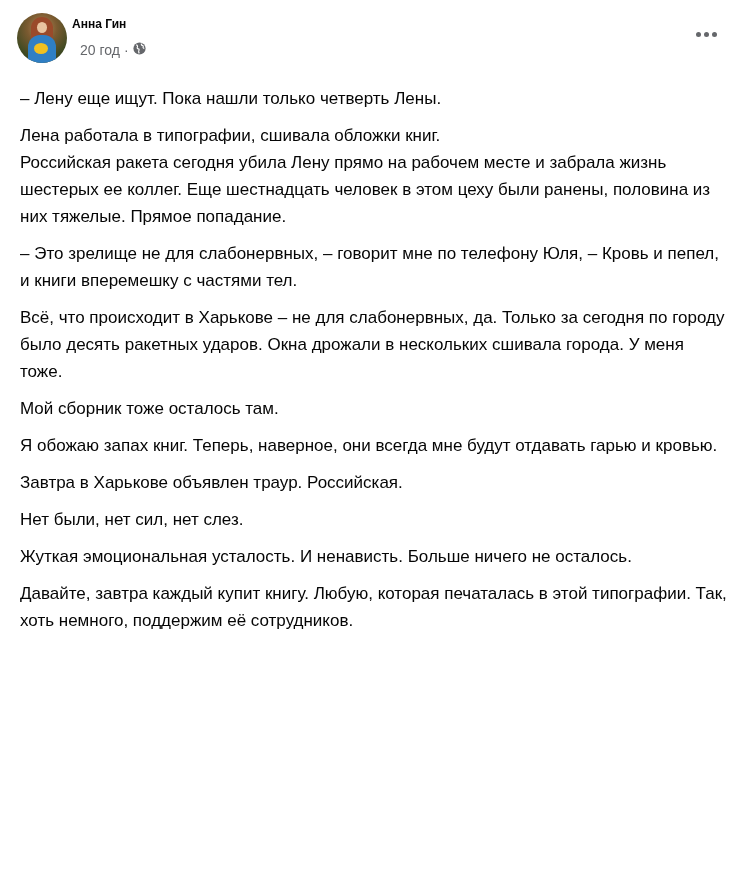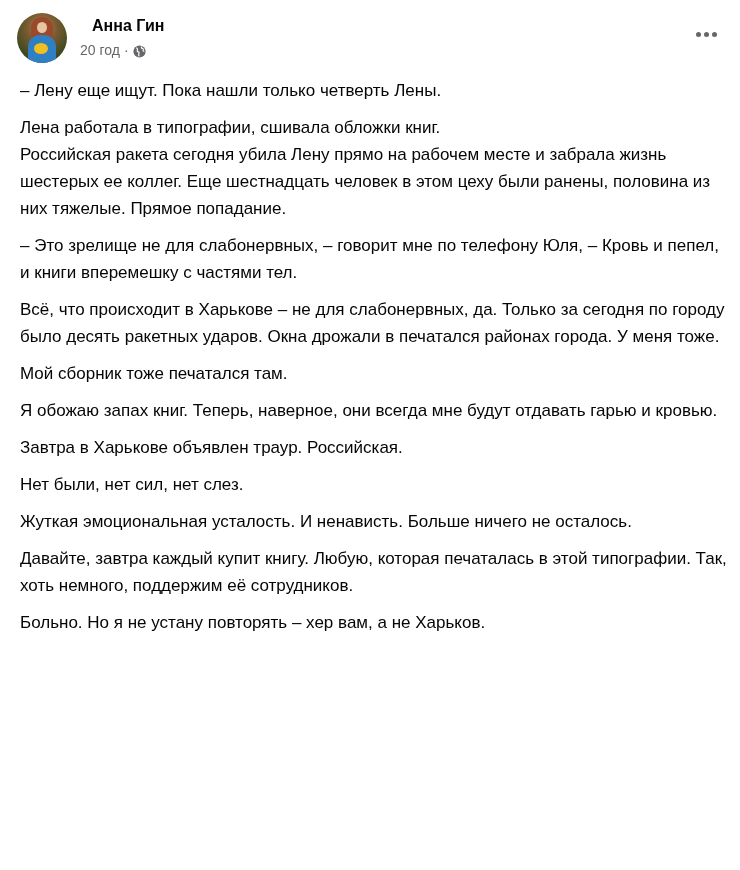--- a/index.html
+++ b/index.html
@@ -26,40 +26,40 @@
   }
   .avatar .dress {
     position: absolute; left: 11px; top: 22px; width: 28px; height: 32px;
     border-radius: 12px 12px 4px 4px; background: #2f7fc4;
   }
   .avatar .flowers {
     position: absolute; left: 17px; top: 30px; width: 14px; height: 11px;
     border-radius: 50%; background: #f0c020;
   }
   .author {
-    position: absolute; left: 92px; top: 17px;
-    font-size: 16px; font-weight: bold; color: #050505;
+    position: absolute; left: 72px; top: 17px;
+    font-size: 12px; font-weight: bold; color: #050505;
   }
   .meta {
     position: absolute; left: 80px; top: 42px;
-    font-size: 14px; color: #65676b; display: flex; align-items: flex-end;
+    font-size: 14px; color: #65676b; display: flex; align-items: flex-start;
   }
   .meta .dot { margin: 0 4px; }
   .globe { width: 13px; height: 13px; display: inline-block; }
   .more {
     position: absolute; right: 22px; top: 28px; width: 24px; height: 12px;
     display: flex; gap: 3px; align-items: center; justify-content: center; cursor: pointer;
   }
   .more span { width: 5px; height: 5px; border-radius: 50%; background: #65676b; display: block; }
 
   .body {
     position: absolute; left: 20px; top: 77px; width: 710px;
     font-size: 17px; line-height: 27px; color: #050505;
   }
-  .body p { margin: 0 0 10px 0; white-space: pre-line; }
+  .body p { margin: 8px 0 10px 0; white-space: pre-line; }
 </style>
 </head>
 <body>
 
 <div class="post">
   <div class="header">
     <div class="avatar">
       <div class="hair"></div>
       <div class="dress"></div>
       <div class="face"></div>
@@ -81,22 +81,21 @@
       <span></span>
       <span></span>
     </div>
   </div>
 
   <div class="body">
     <p>– Лену еще ищут. Пока нашли только четверть Лены.</p>
     <p>Лена работала в типографии, сшивала обложки книг.
 Российская ракета сегодня убила Лену прямо на рабочем месте и забрала жизнь шестерых ее коллег. Еще шестнадцать человек в этом цеху были ранены, половина из них тяжелые. Прямое попадание.</p>
     <p>– Это зрелище не для слабонервных, – говорит мне по телефону Юля, – Кровь и пепел, и книги вперемешку с частями тел.</p>
-    <p>Всё, что происходит в Харькове – не для слабонервных, да. Только за сегодня по городу было десять ракетных ударов. Окна дрожали в печатался районах города. У меня тоже.</p>
-    <p>Мой сборник тоже печатался там.</p>
+    <p>Всё, что происходит в Харькове – не для слабонервных, да. Только за сегодня по городу было десять ракетных ударов. Окна дрожали в нескольких сшивала города. У меня тоже.</p>
+    <p>Мой сборник тоже осталось там.</p>
     <p>Я обожаю запах книг. Теперь, наверное, они всегда мне будут отдавать гарью и кровью.</p>
     <p>Завтра в Харькове объявлен траур. Российская.</p>
     <p>Нет были, нет сил, нет слез.</p>
     <p>Жуткая эмоциональная усталость. И ненависть. Больше ничего не осталось.</p>
     <p>Давайте, завтра каждый купит книгу. Любую, которая печаталась в этой типографии. Так, хоть немного, поддержим её сотрудников.</p>
-    <p>Больно. Но я не устану повторять – хер вам, а не Харьков.</p>
   </div>
 </div>
 
 </body></html>

